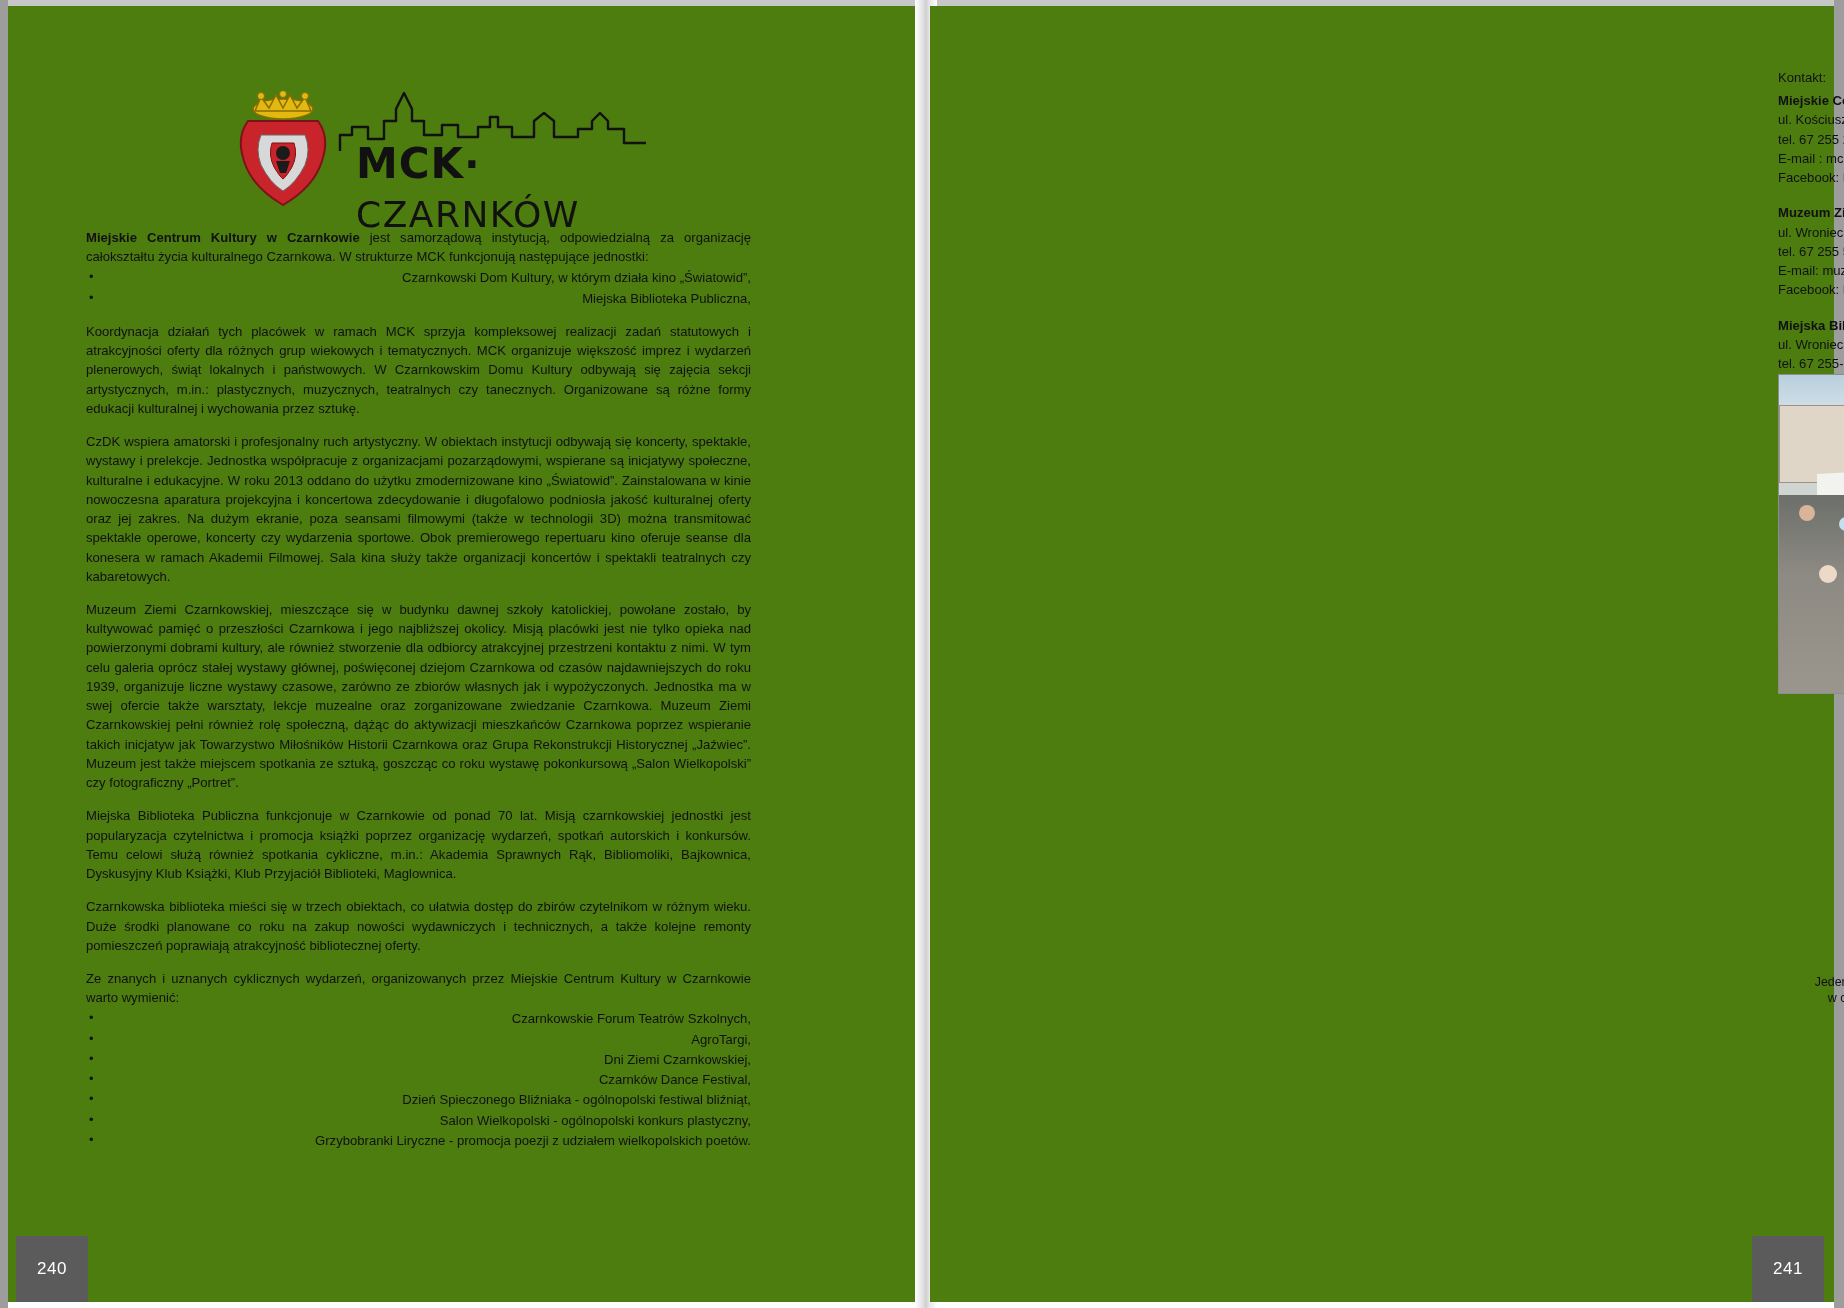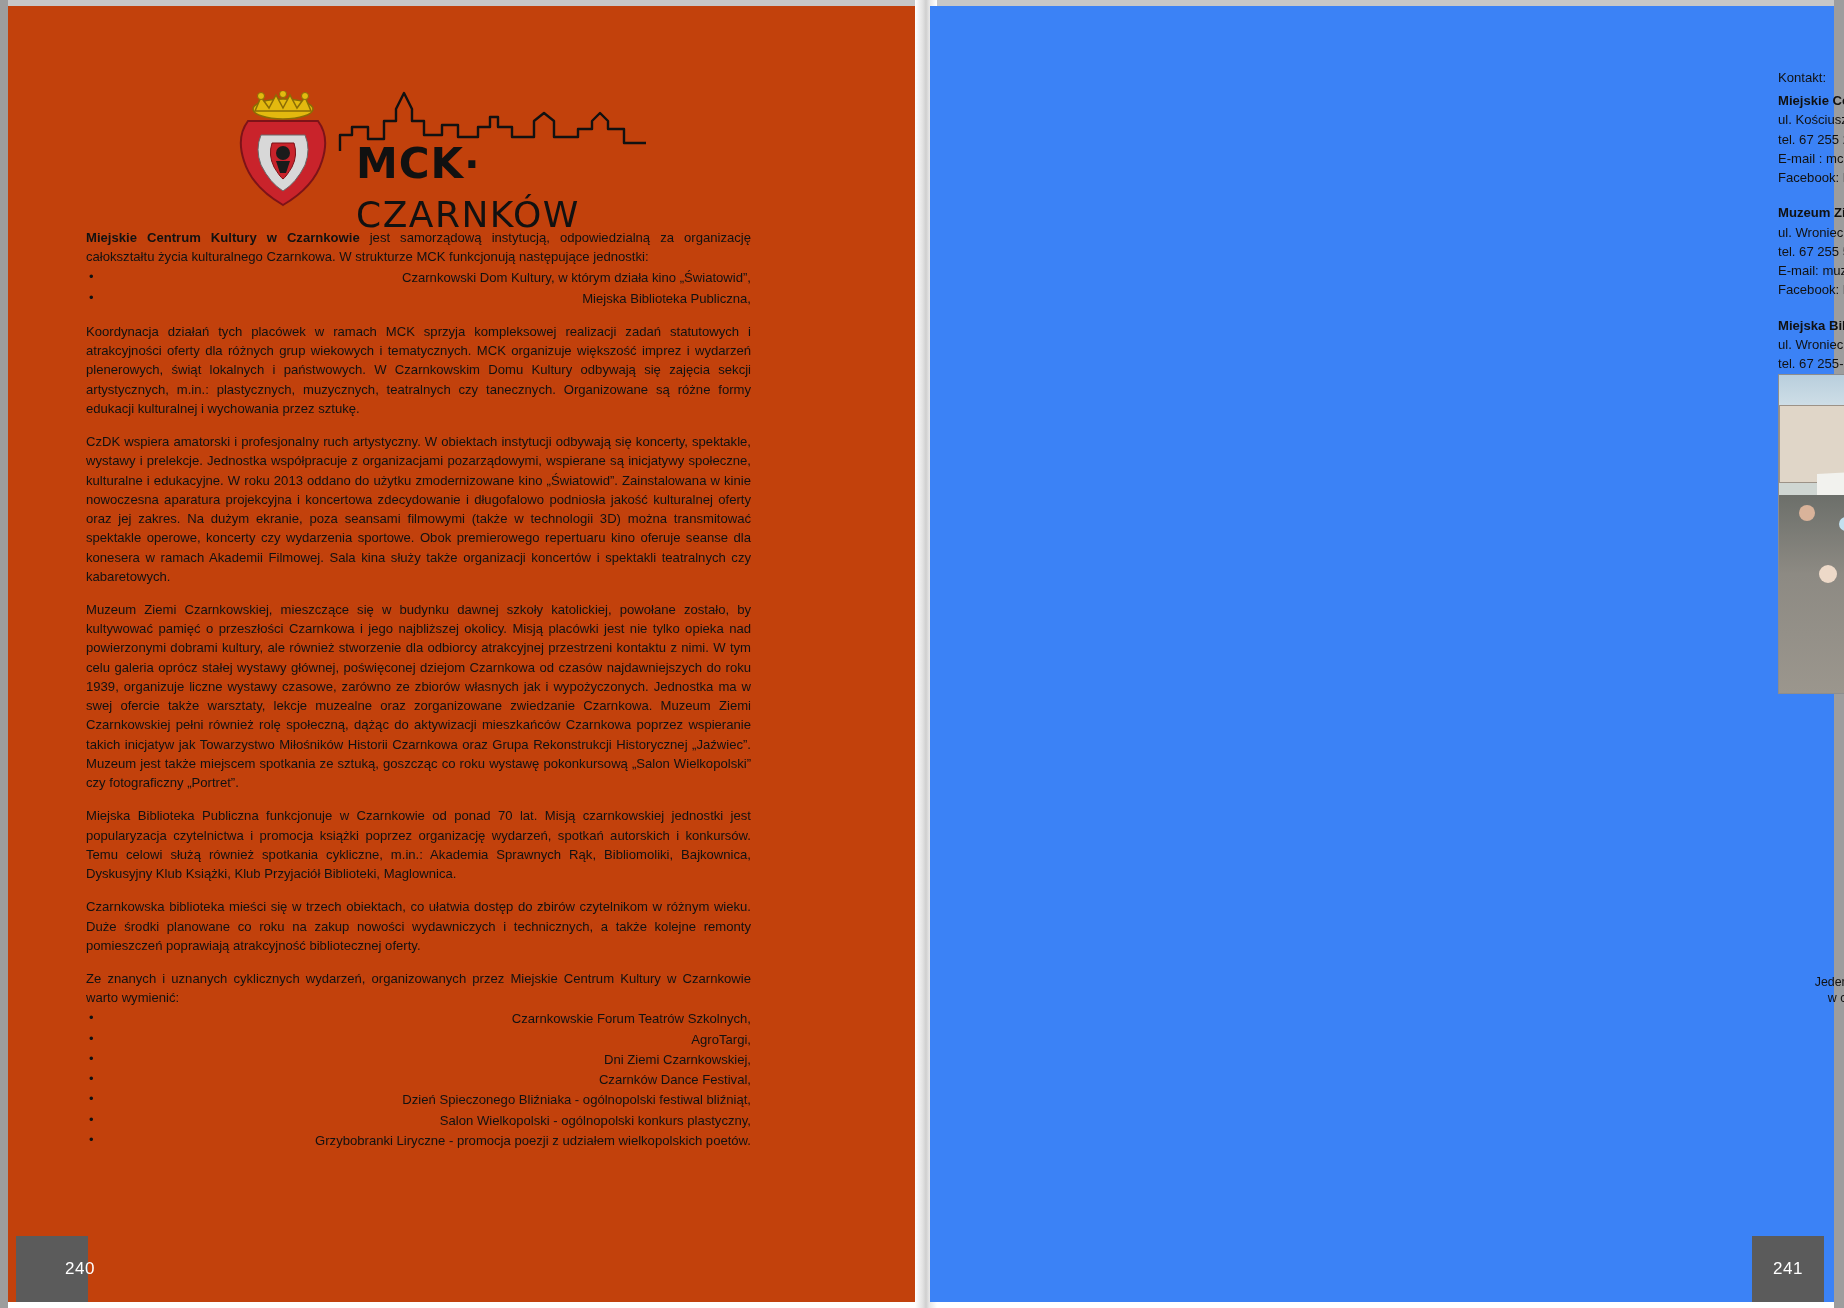--- a/index.html
+++ b/index.html
@@ -14,33 +14,33 @@
     background:#ffffff;
   }
   
   .edge-left{position:absolute;left:0;top:0;width:8px;height:1308px;background:#9d9d9d;}
   .edge-right{position:absolute;right:0;top:0;width:10px;height:1308px;background:#9d9d9d;}
   .edge-top{position:absolute;left:0;top:0;width:1844px;height:6px;background:#c7c7c7;}
   .gutter{
     position:absolute;left:915px;top:0;width:22px;height:1308px;
     background:linear-gradient(to right,#ffffff 0%,#e2e2e2 35%,#cfcfcf 50%,#e6e6e6 65%,#ffffff 100%);
   }
-  .page-left{position:absolute;left:8px;top:6px;width:910px;height:1296px;background:#c2410c;}
-  .page-right{position:absolute;left:930px;top:6px;width:904px;height:1296px;background:#3b82f6;}
+  .page-left{position:absolute;left:8px;top:6px;width:910px;height:1296px;background:#4d7c0f;}
+  .page-right{position:absolute;left:930px;top:6px;width:904px;height:1296px;background:#4d7c0f;}
 
   
   .footer-bar{position:absolute;bottom:0;height:66px;background:#5b5b5b;}
   .footer-left{left:8px;width:72px;}
   .footer-right{right:10px;width:72px;}
   .folio{
     position:absolute;bottom:0;height:66px;width:72px;
     color:#ffffff;font-size:17px;display:flex;align-items:center;justify-content:center;
     letter-spacing:.5px;
   }
-  .folio-left{left:8px;padding-left:28px;}
+  .folio-left{left:8px;}
   .folio-right{right:10px;}
 
   
   .logo-wrap{
     position:absolute;left:220px;top:85px;width:420px;height:125px;
   }
   .crest{position:absolute;left:0;top:0;width:110px;height:118px;}
   .mck-text{
     position:absolute;left:128px;top:48px;
     font-family:"DejaVu Sans", sans-serif;

